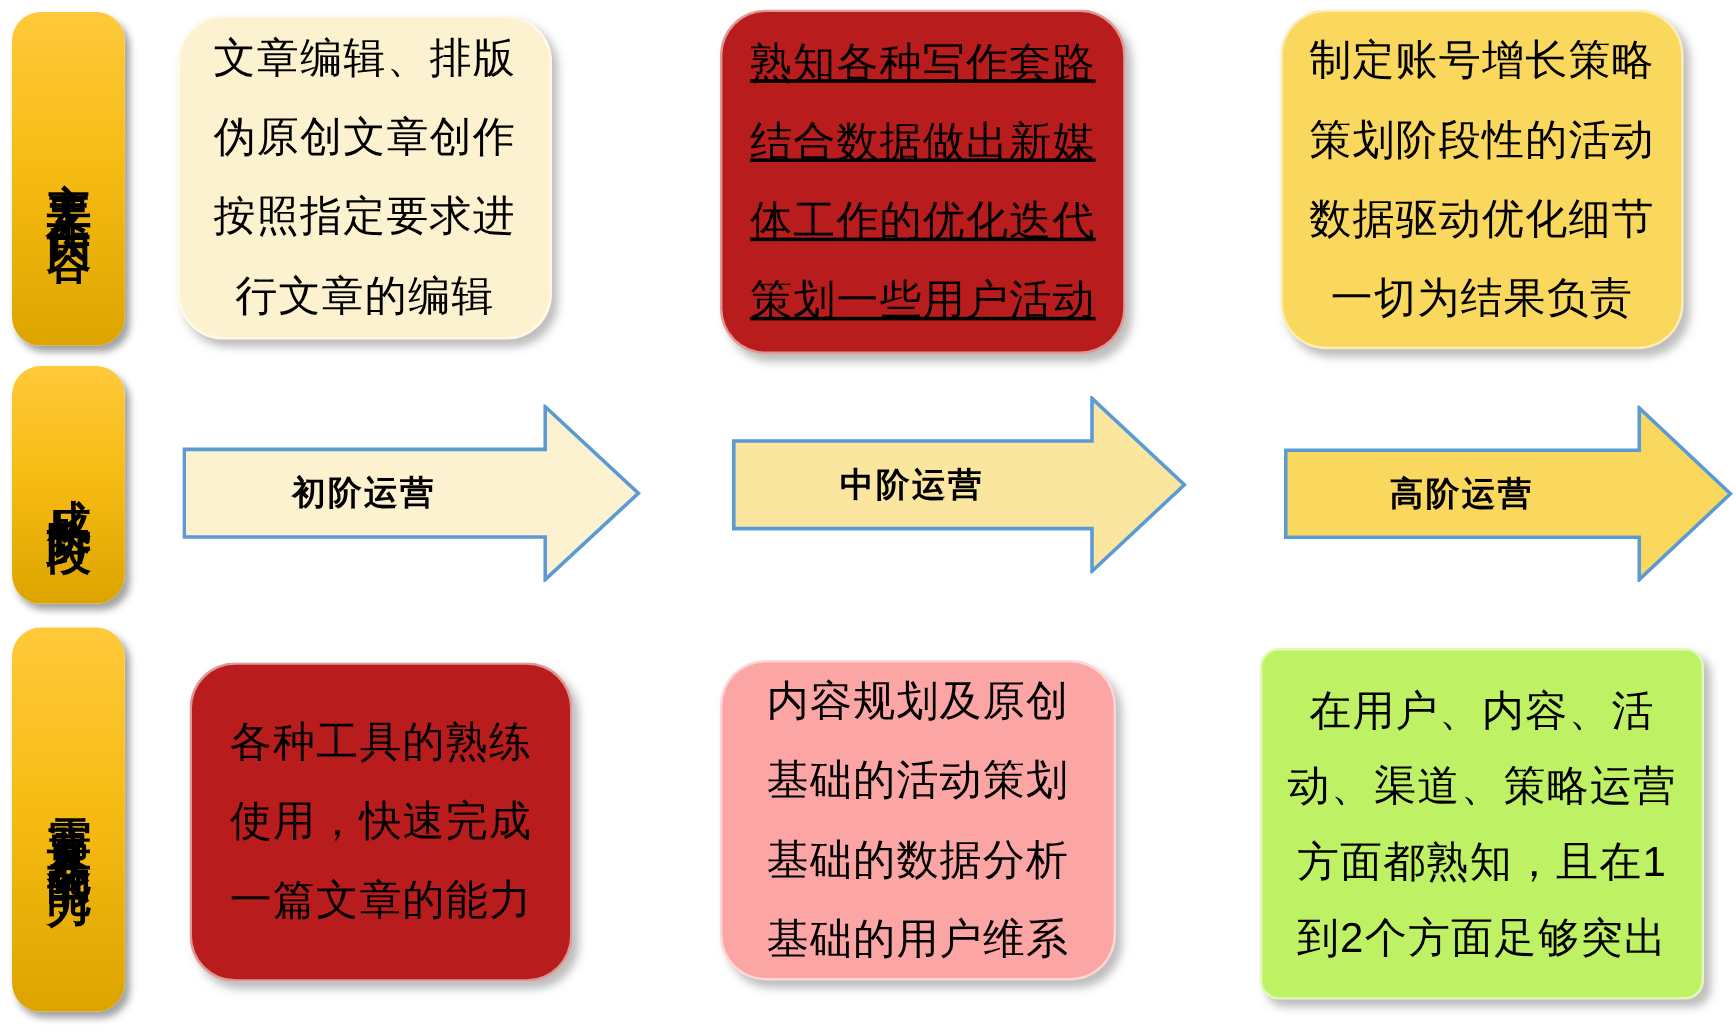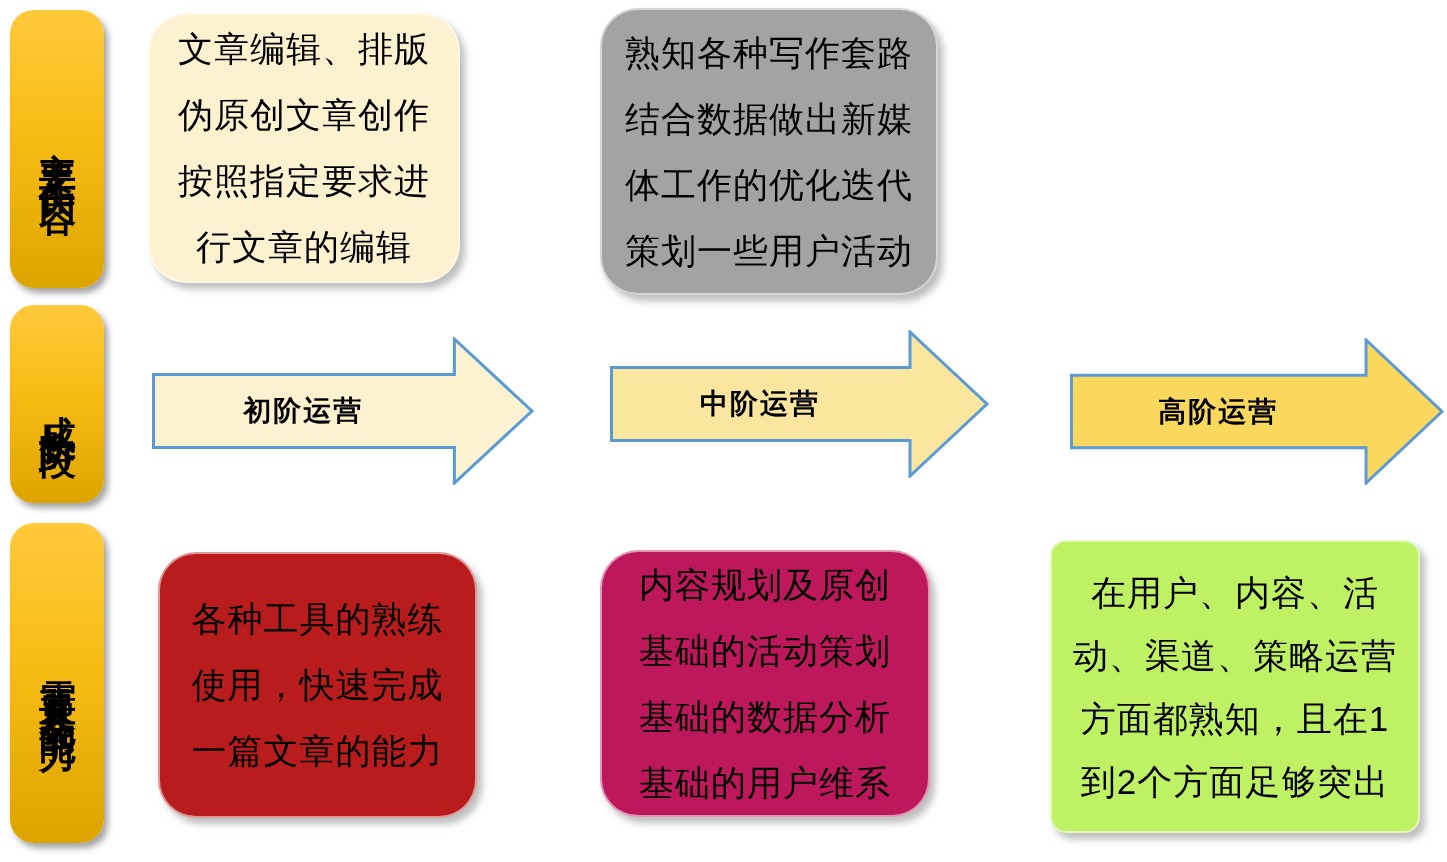--- a/index.html
+++ b/index.html
@@ -78,25 +78,31 @@
   <div class="rl" id="rl3">
     <span class="vtxt">需要具备的能力</span>
   </div>
 
   <div class="bx" id="bx-w1" style="background: rgb(253, 242, 207);">
     <span class="txt">文章编辑、排版
 伪原创文章创作
 按照指定要求进
 行文章的编辑</span>
   </div>
-  <div class="bx" id="bx-w2" style="background: #a3a3a3;">
+  <div class="bx" id="bx-w2" style="background: #b91c1c; text-decoration: underline;">
     <span class="txt">熟知各种写作套路
 结合数据做出新媒
 体工作的优化迭代
 策划一些用户活动</span>
+  </div>
+  <div class="bx" id="bx-w3" style="background: rgb(250, 216, 94);">
+    <span class="txt">制定账号增长策略
+策划阶段性的活动
+数据驱动优化细节
+一切为结果负责</span>
   </div>
 
   <div class="ar" id="ar1">
     <svg viewBox="0 0 380 150" preserveAspectRatio="none">
       <polygon points="1.5,38 300,38 300,2 377,75 300,148 300,112 1.5,112" stroke="#5B9BD5" fill="#FDF2CF"></polygon>
     </svg>
     <div class="lbl">初阶运营</div>
   </div>
   <div class="ar" id="ar2">
     <svg viewBox="0 0 380 150" preserveAspectRatio="none">
@@ -109,21 +115,21 @@
       <polygon points="1.5,38 300,38 300,2 377,75 300,148 300,112 1.5,112" stroke="#5B9BD5" fill="#FAD85E"></polygon>
     </svg>
     <div class="lbl">高阶运营</div>
   </div>
 
   <div class="bx" id="bx-a1" style="background: #b91c1c;">
     <span class="txt">各种工具的熟练
 使用，快速完成
 一篇文章的能力</span>
   </div>
-  <div class="bx" id="bx-a2" style="background: #be185d; text-align: right;">
+  <div class="bx" id="bx-a2" style="background: #fca5a5; text-align: right;">
     <span class="txt">内容规划及原创
 基础的活动策划
 基础的数据分析
 基础的用户维系</span>
   </div>
   <div class="bx" id="bx-a3" style="background: #bef264; border-radius: 16px;">
     <span class="txt">在用户、内容、活
 动、渠道、策略运营
 方面都熟知，且在1
 到2个方面足够突出</span>

